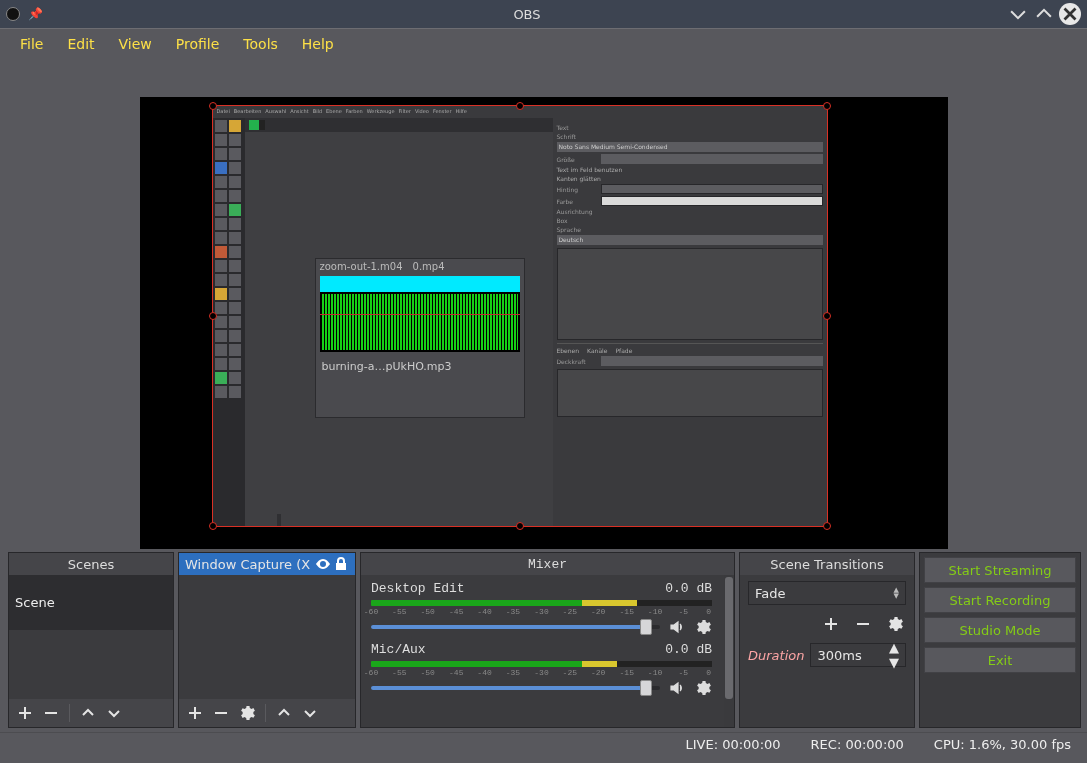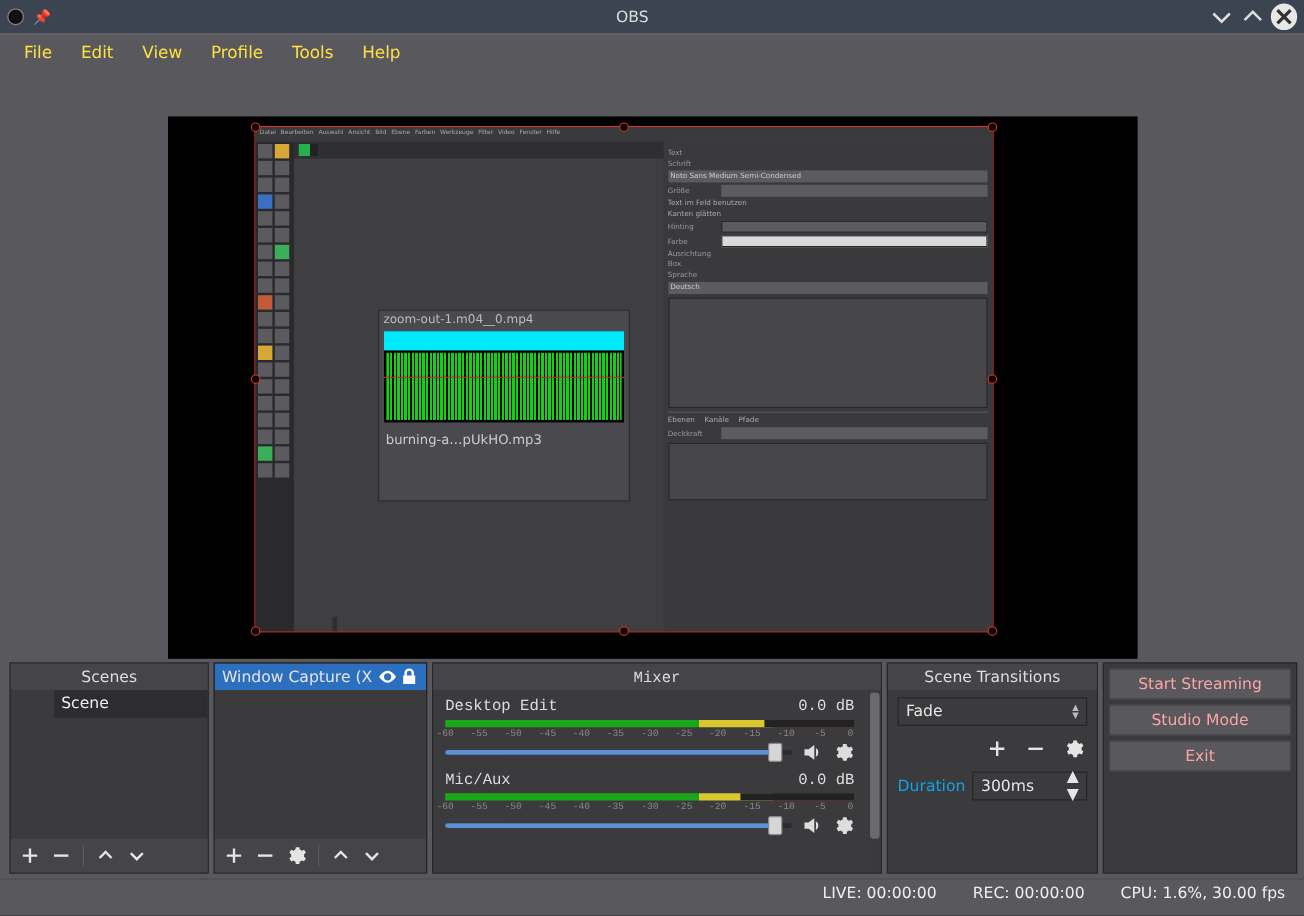--- a/index.html
+++ b/index.html
@@ -77,21 +77,21 @@
   .panel { background:var(--bg-panel-body); border:1px solid #27272a; display:flex; flex-direction:column; }
   .panel-header { height:22px; background:var(--bg-panel-header); display:flex; align-items:center; justify-content:center; font-size:13px; color:#ddd; }
   .panel-body { flex:1; overflow:hidden; position:relative; }
   .panel-footer { height:28px; background:var(--bg-panel-header); display:flex; align-items:center; padding:0 6px; gap:6px; }
   .panel-footer .sep { width:1px; height:18px; background:#5a5a5e; margin:0 2px;}
   .icon-btn { width:20px; height:20px; display:flex; align-items:center; justify-content:center; color:#eee; cursor:pointer; font-size:16px; }
   .icon-btn svg { width:16px; height:16px; fill:#e4e4e4; }
 
   
   #p-scenes { width:166px; }
-  .scene-item { padding:4px 6px; background:#2d2d30; color:#eee; cursor:pointer;margin-left:36px; }
+  .scene-item { padding:20px 6px; background:#2d2d30; color:#eee; cursor:pointer; }
   
   #p-sources { width:178px; }
   .source-item { display:flex; align-items:center; padding:3px 6px; background:var(--accent); color:#e5e5e5; cursor:pointer; }
   .source-item .label { flex:1; white-space:nowrap; overflow:hidden; text-overflow:ellipsis; font-size:13px;}
   .source-item .mini-icon { width:16px; height:16px; display:flex; align-items:center; justify-content:center; margin-left:2px; }
   
   #p-mixer { flex:1;font-family:Liberation Mono, monospace; }
   .mixer-body { padding:6px 10px 4px 10px; display:flex; flex-direction:column; gap:6px; overflow-y:auto; height:100%; }
   .mixer-ch { }
   .mixer-ch .mh { display:flex; justify-content:space-between; font-size:13px; color:#ddd; }
@@ -109,26 +109,26 @@
   .mixer-scrollbar { position:absolute; right:0; top:0; bottom:0; width:10px; background:#3a3a3d;}
   .mixer-scrollbar .thumb { position:absolute; left:1px; right:1px; top:2px; height:80%; background:#6a6a6e; border-radius:3px;}
   
   #p-trans { width:176px; }
   .trans-body { padding:6px 8px; display:flex; flex-direction:column; gap:8px; }
   .combo { height:24px; background:#3b3b3e; border:1px solid #27272a; display:flex; align-items:center; padding:0 6px; justify-content:space-between; cursor:pointer;}
   .combo .spin { display:flex; flex-direction:column; font-size:7px; line-height:6px; color:#bbb;}
   .trans-btns { display:flex; justify-content:flex-end; gap:10px; }
   .trans-btns .icon-btn { width:22px; height:22px; }
   .dur-row { display:flex; align-items:center; gap:6px;}
-  .dur-row .lbl { font-size:13px; color:#0ea5e9;}
+  .dur-row .lbl { font-size:13px; color:#fca5a5;font-style:italic;}
   .spinbox { flex:1; height:24px; background:#3b3b3e; border:1px solid #27272a; display:flex; align-items:center; padding:0 6px; justify-content:space-between;}
   
   #p-ctrl { width:162px; }
   .ctrl-body { padding:4px 4px; display:flex; flex-direction:column; gap:4px;}
-  .ctrl-btn { height:26px; background:var(--bg-button); border:1px solid #414145; display:flex; align-items:center; justify-content:center; font-size:13px; color:#fca5a5; cursor:pointer;}
+  .ctrl-btn { height:26px; background:var(--bg-button); border:1px solid #414145; display:flex; align-items:center; justify-content:center; font-size:13px; color:#84cc16; cursor:pointer;}
   
   .statusbar { height:24px; background:var(--bg-app); display:flex; align-items:center; justify-content:flex-end; gap:30px; padding:0 16px; font-size:13px; color:#eee; border-top:1px solid #4c4c50;}
 </style>
 </head>
 <body>
 
 <div class="window">
 
   <div class="titlebar">
     <div class="app-icon"></div>
@@ -503,20 +503,21 @@
             <span>300ms</span>
             <span class="spin">▲<br>▼</span>
           </div>
         </div>
       </div>
     </div>
 
     <div class="panel" id="p-ctrl">
       <div class="panel-body ctrl-body">
         <div class="ctrl-btn">Start Streaming</div>
+        <div class="ctrl-btn">Start Recording</div>
         <div class="ctrl-btn">Studio Mode</div>
         <div class="ctrl-btn">Exit</div>
       </div>
     </div>
 
   </div>
 
   <div class="statusbar">
     <span>LIVE: 00:00:00</span>
     <span>REC: 00:00:00</span>

